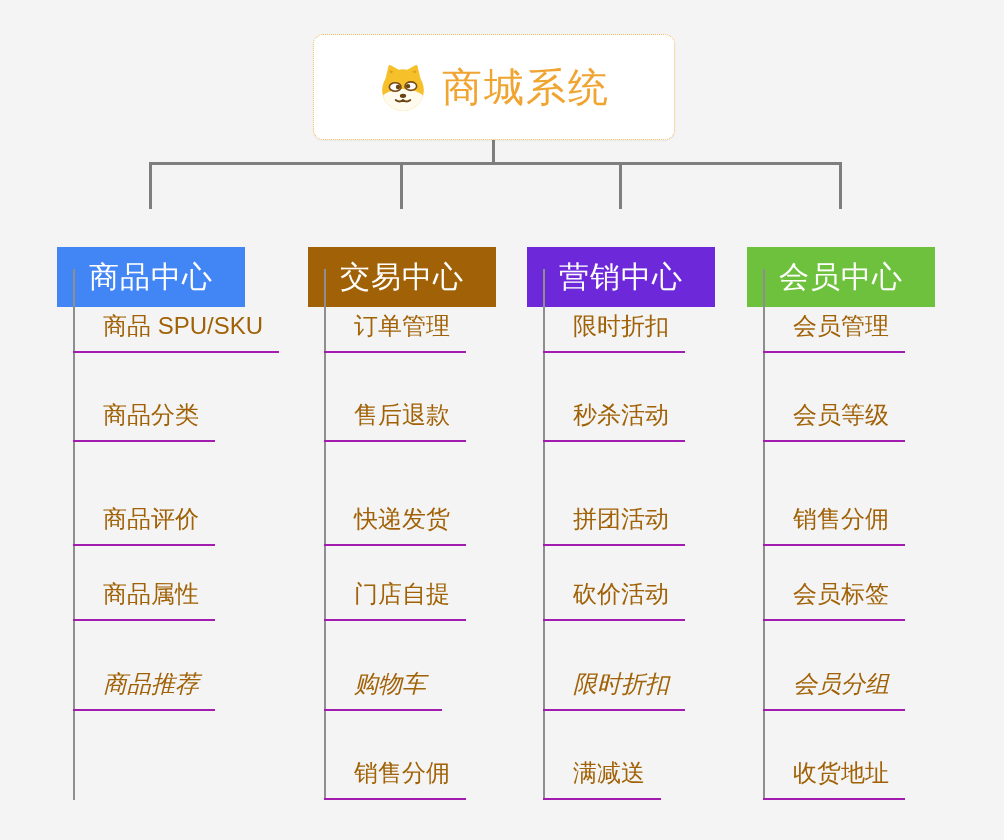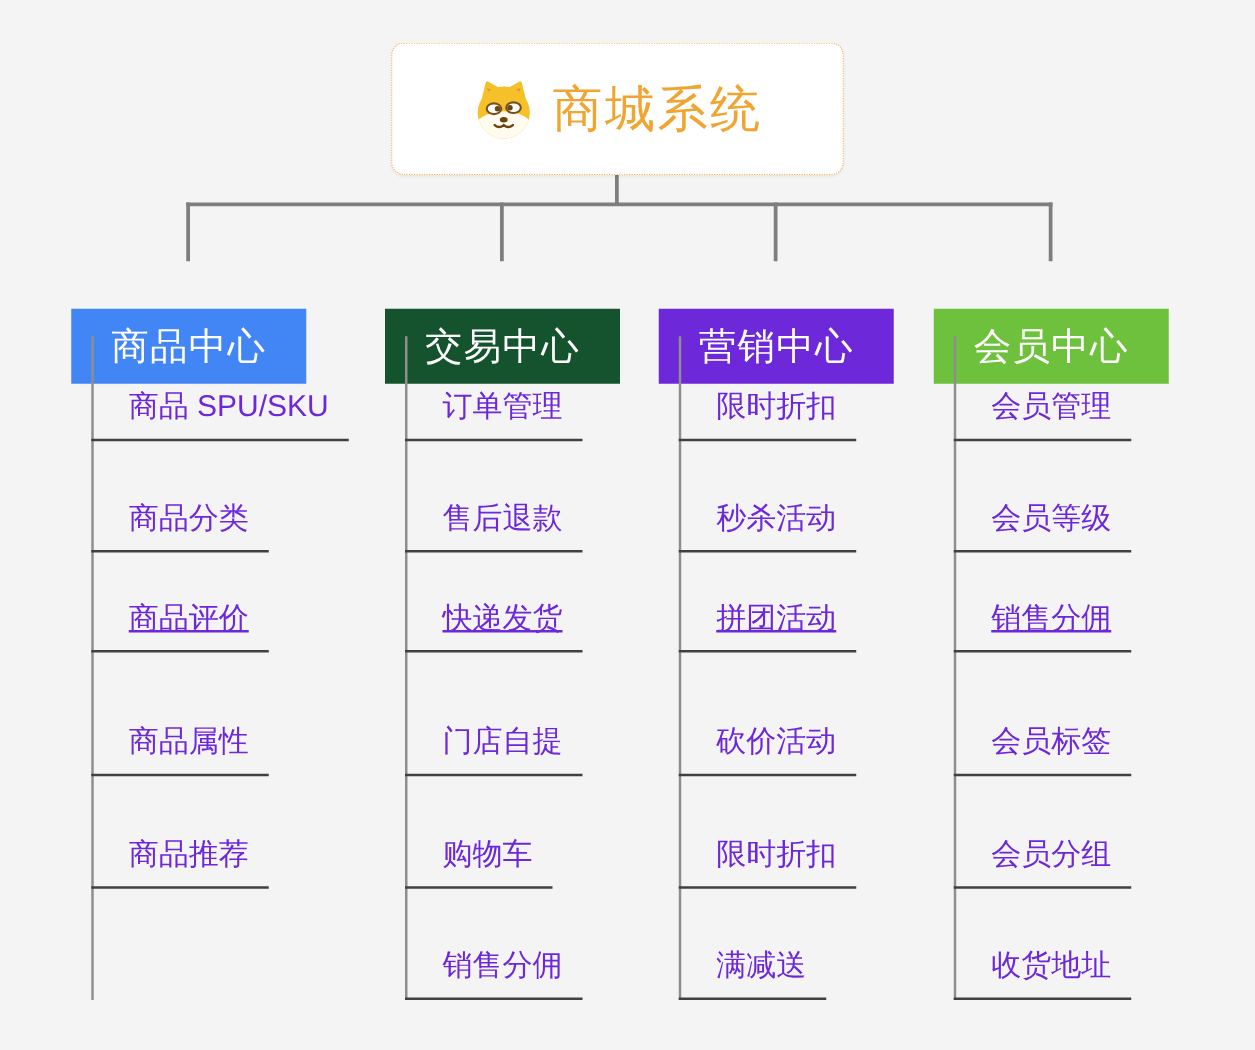--- a/index.html
+++ b/index.html
@@ -64,31 +64,31 @@
   .col-2 { left: 543px; }
   .col-3 { left: 763px; padding-left: 36px; }
   .col .vline {
     position: absolute; left: 0; top: 0;
     width: 2px; height: 531px; background: #8e8e8e;
   }
   .sub-item {
     position: absolute; left: 0;
     width: max-content;
     padding: 0 16px 8px 30px;
-    border-bottom: 2px solid #404040;
+    border-bottom: 2px solid #a21caf;
     font-size: 24px; line-height: 34px;
-    color: #6d28d9;
+    color: #a16207;
     white-space: nowrap;
     cursor: default;
   }
   .sub-item:nth-of-type(2) { top: 40px; }
   .sub-item:nth-of-type(3) { top: 129px; }
-  .sub-item:nth-of-type(4) { top: 209px; text-decoration: underline; }
+  .sub-item:nth-of-type(4) { top: 233px; }
   .sub-item:nth-of-type(5) { top: 308px; }
-  .sub-item:nth-of-type(6) { top: 398px; }
+  .sub-item:nth-of-type(6) { top: 398px; font-style: italic; }
   .sub-item:nth-of-type(7) { top: 487px; }
 </style>
 </head>
 <body>
 
 <div class="canvas">
 
   <div class="cline root-drop"></div>
   <div class="cline trunk-h"></div>
   <div class="cline drop-0"></div>
@@ -113,21 +113,21 @@
       <circle cx="28.8" cy="23.2" r="2.1" fill="#6b4414"></circle>
       <ellipse cx="24" cy="32.5" rx="3" ry="2.1" fill="#6b4414"></ellipse>
       <path d="M17 36.5 Q20.5 39.5 24 36.5 Q27.5 39.5 31 36.5" fill="none" stroke="#6b4414" stroke-width="1.8" stroke-linecap="round"></path>
     </svg>
     <span class="root-title">商城系统</span>
   </div>
 
   <div class="branch-node bn-0" style="background-color: rgb(66, 133, 244);">
     <span>商品中心</span>
   </div>
-  <div class="branch-node bn-1" style="background-color: #14532d;">
+  <div class="branch-node bn-1" style="background-color: #a16207;">
     <span>交易中心</span>
   </div>
   <div class="branch-node bn-2" style="background-color: #6d28d9;">
     <span>营销中心</span>
   </div>
   <div class="branch-node bn-3" style="background-color: rgb(110, 193, 60);">
     <span>会员中心</span>
   </div>
 
   <div class="col col-0">

